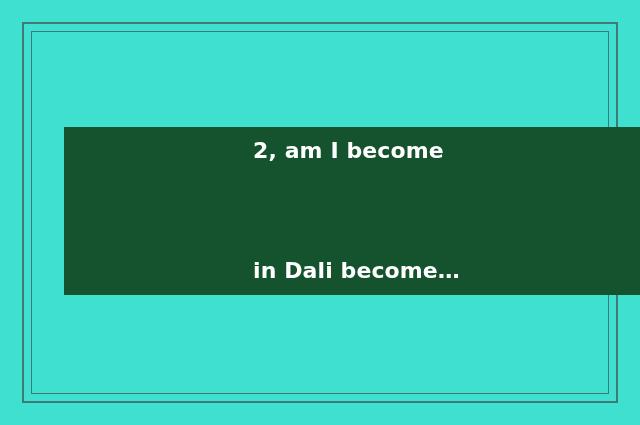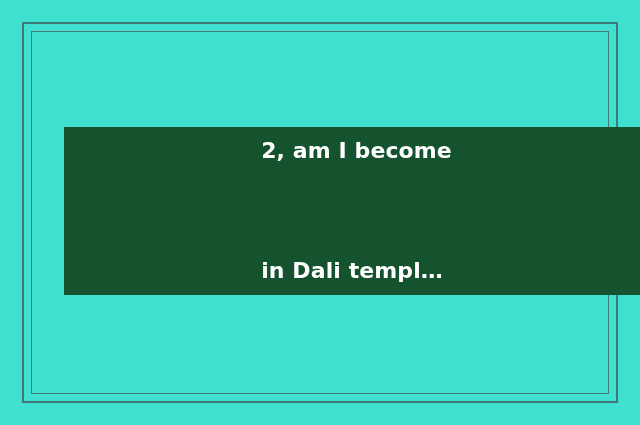--- a/index.html
+++ b/index.html
@@ -78,17 +78,17 @@
 <body>
 
 <div id="card">
 
   <div id="frame-outer"></div>
   <div id="frame-inner"></div>
 
   <div id="caption-banner">
     <div id="caption-text">
       <span class="caption-line">2, am I become</span>
-      <span class="caption-line">in Dali templ…</span>
+      <span class="caption-line">in Dali become…</span>
     </div>
   </div>
 
 </div>
 
 </body></html>

